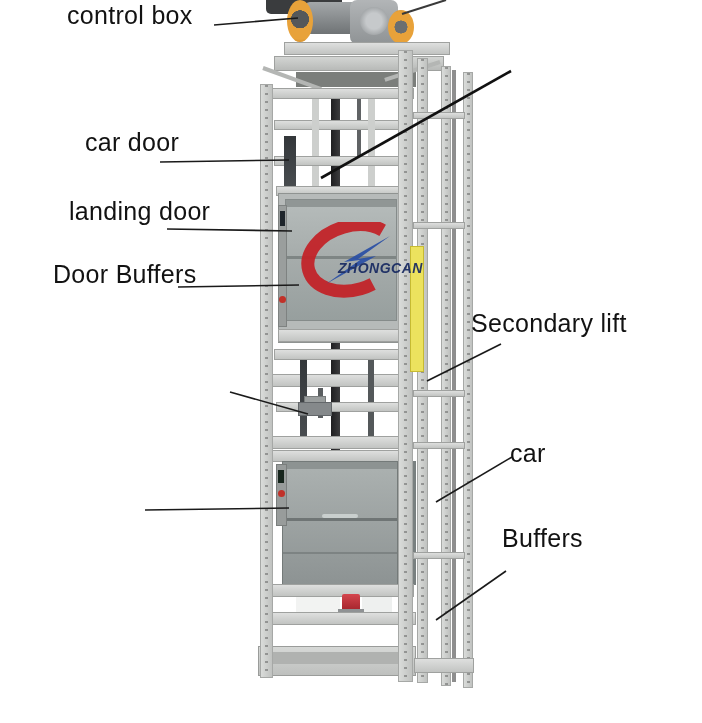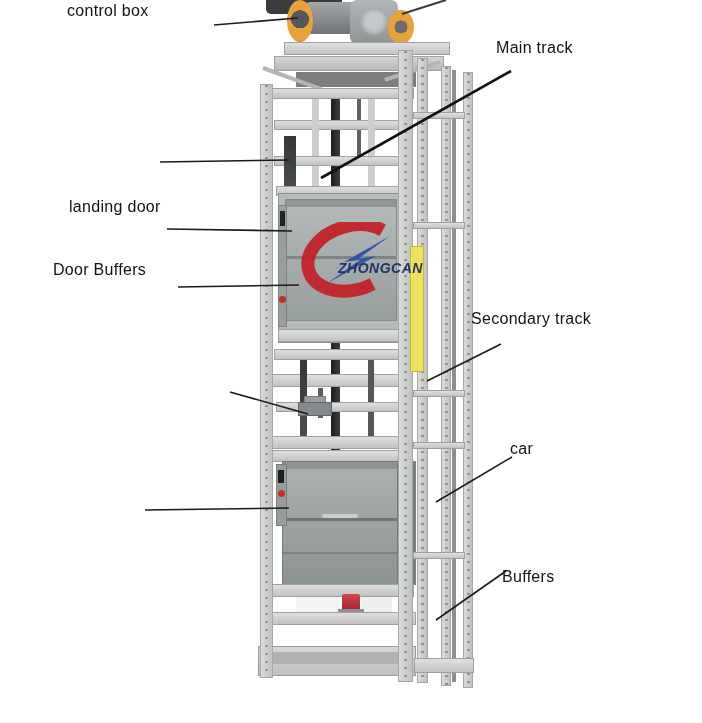--- a/index.html
+++ b/index.html
@@ -1,18 +1,18 @@
 <!DOCTYPE html>
 <html><head>
 <meta charset="utf-8">
 <style>
   html,body{margin:0;padding:0;background:#ffffff;}
   #stage{position:relative;width:702px;height:723px;background:#ffffff;overflow:hidden;
          font-family:"Liberation Sans",sans-serif;}
-  .lbl{position:absolute;font-size:16px;line-height:1.1;color:#121212;white-space:nowrap;
+  .lbl{position:absolute;font-size:25px;line-height:1.1;color:#121212;white-space:nowrap;
        letter-spacing:.3px;}
   .p{position:absolute;box-sizing:border-box;}
   .beam{background:linear-gradient(180deg,#dedfde,#c2c4c2);border:1px solid #9fa19f;}
   .post{border:1px solid #a6a8a6;
         background:repeating-linear-gradient(180deg,rgba(60,60,60,.40) 0 2px,rgba(0,0,0,0) 2px 8px) 50% 0/3px 100% no-repeat,
                    linear-gradient(90deg,#dadcda,#c0c2c0);}
   .darkslot{background:linear-gradient(180deg,#33373a,#4a4e51);}
   .overlay{position:absolute;left:0;top:0;pointer-events:none;}
 </style>
 </head>
@@ -113,20 +113,20 @@
     <line x1="167" y1="229" x2="292" y2="231" stroke="#1a1a1a" stroke-width="1.6"></line>
     <line x1="178" y1="287" x2="299" y2="285" stroke="#1a1a1a" stroke-width="1.6"></line>
     <line x1="501" y1="344" x2="427" y2="381" stroke="#1a1a1a" stroke-width="1.6"></line>
     <line x1="230" y1="392" x2="308" y2="414" stroke="#1a1a1a" stroke-width="1.6"></line>
     <line x1="512" y1="457" x2="436" y2="502" stroke="#1a1a1a" stroke-width="1.6"></line>
     <line x1="145" y1="510" x2="289" y2="508" stroke="#1a1a1a" stroke-width="1.6"></line>
     <line x1="506" y1="571" x2="436" y2="620" stroke="#1a1a1a" stroke-width="1.6"></line>
   </svg>
 
   <div class="lbl" style="left:67px;top:2px;">control box</div>
-  <div class="lbl" style="left:496px;top:39px;">Main track</div>
+  <div class="lbl" style="left:85px;top:129px;">car door</div>
   <div class="lbl" style="left:69px;top:198px;text-align:center;">landing door</div>
   <div class="lbl" style="left:53px;top:261px;">Door Buffers</div>
-  <div class="lbl" style="left:471px;top:310px;">Secondary track</div>
+  <div class="lbl" style="left:471px;top:310px;">Secondary lift</div>
   <div class="lbl" style="left:510px;top:440px;">car</div>
-  <div class="lbl" style="left:502px;top:568px;text-align:right;">Buffers</div>
+  <div class="lbl" style="left:502px;top:525px;text-align:right;">Buffers</div>
 
 </div>
 
 </body></html>

